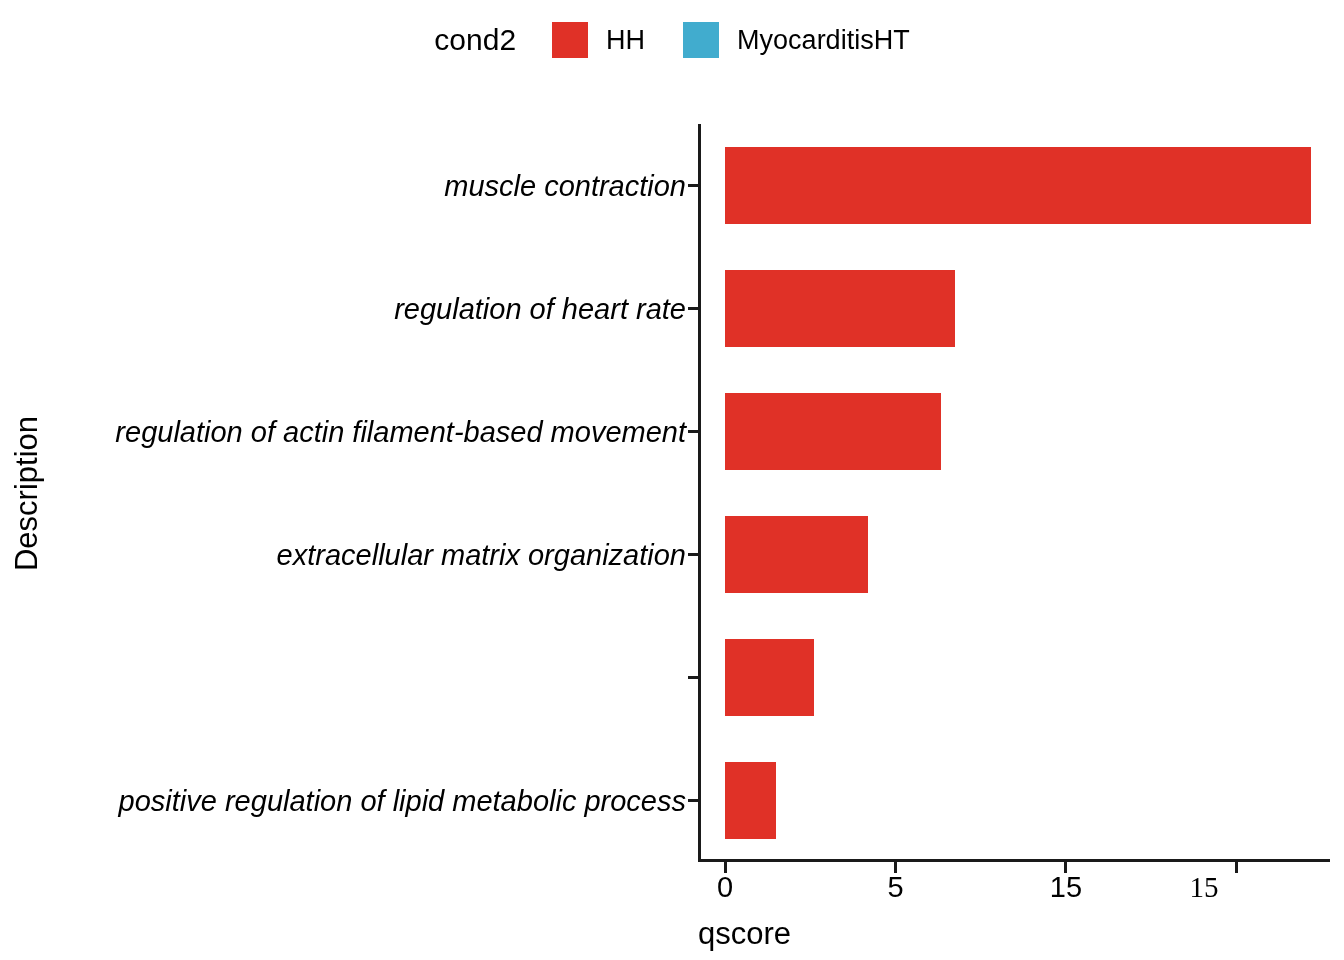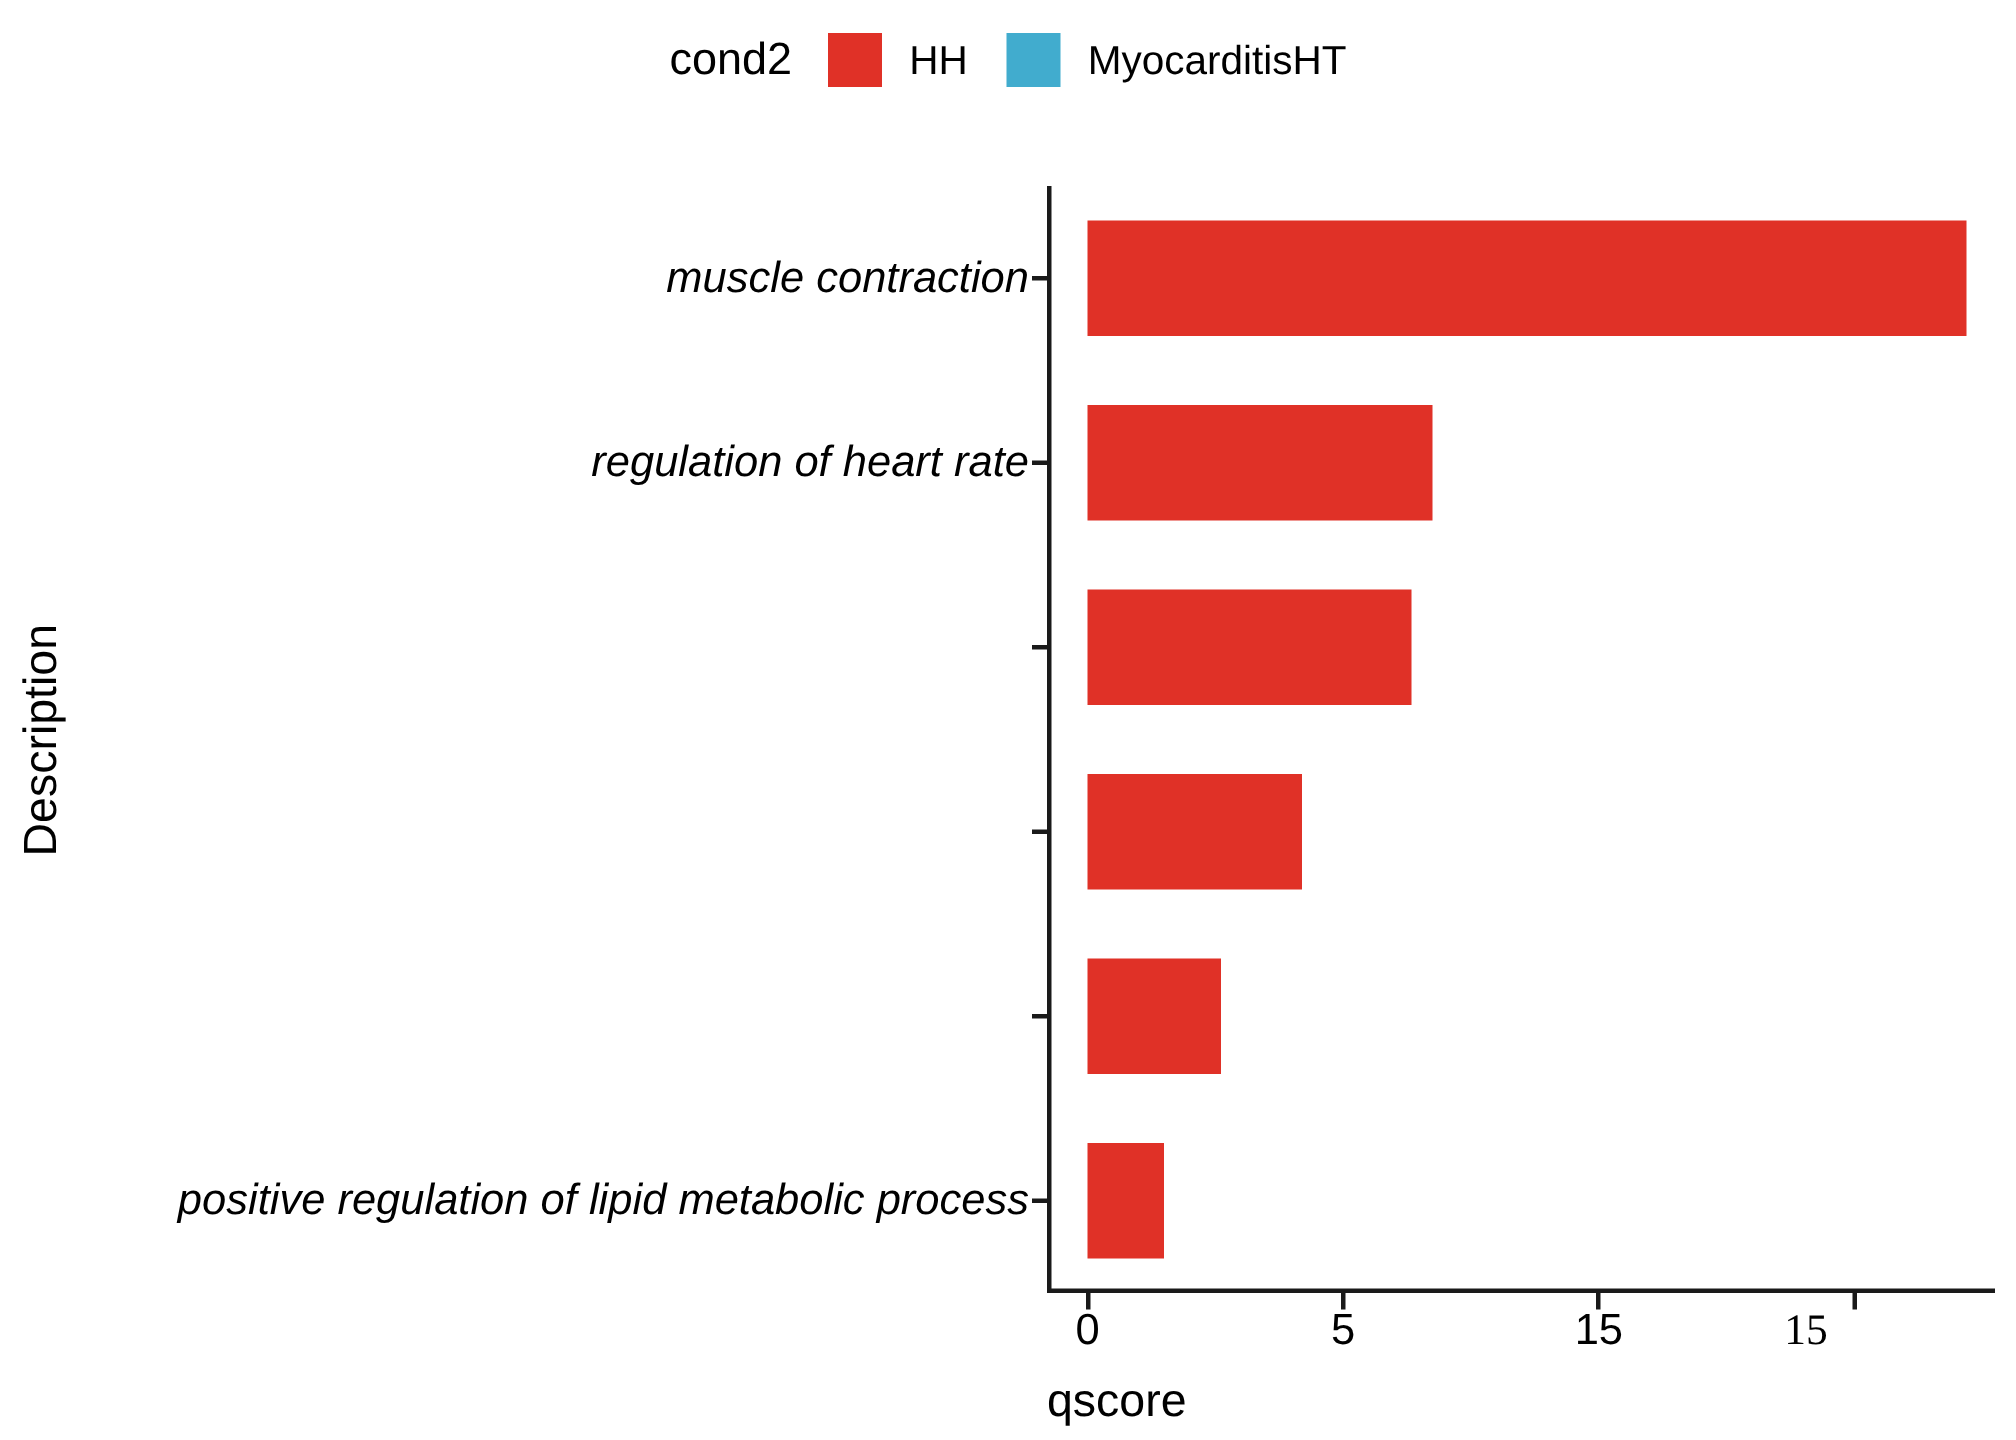--- a/index.html
+++ b/index.html
@@ -23,21 +23,21 @@
 
   
   #legend {
     position: absolute;
     left: 0;
     top: 22px;
     width: 1344px;
     display: flex;
     justify-content: center;
     align-items: center;
-    gap: 0;
+    gap: 12px;
   }
   .legend-title {
     font-size: 30px;
     line-height: 1;
     color: #000;
     margin-right: 24px;
     white-space: nowrap;
   }
   .legend-entry {
     display: flex;
@@ -189,20 +189,22 @@
     </div>
   </div>
 
   <div id="y-axis-title">
     <span>Description</span>
   </div>
 
   <div id="cat-labels">
       <div class="cat" style="top: 61.5px;">muscle contraction</div>
       <div class="cat" style="top: 184.5px; margin-left: 28px;">regulation of heart rate</div>
+      <div class="cat" style="top: 307.5px;">regulation of actin filament-based movement</div>
+      <div class="cat" style="top: 430.5px;">extracellular matrix organization</div>
       <div class="cat" style="top: 676.5px;">positive regulation of lipid metabolic process</div>
     </div>
 
   <div id="plot">
     <div id="axis-line-y"></div>
     <div id="axis-line-x"></div>
   <div class="bar" style="left: 27px; top: 22.755px; width: 586.364px; height: 77.49px; background: rgb(224, 49, 39);"></div>
       <div class="y-tick" style="top: 60px;"></div>
       <div class="bar" style="left: 27px; top: 145.755px; width: 230.114px; height: 77.49px; background: rgb(224, 49, 39);"></div>
       <div class="y-tick" style="top: 183px;"></div>

